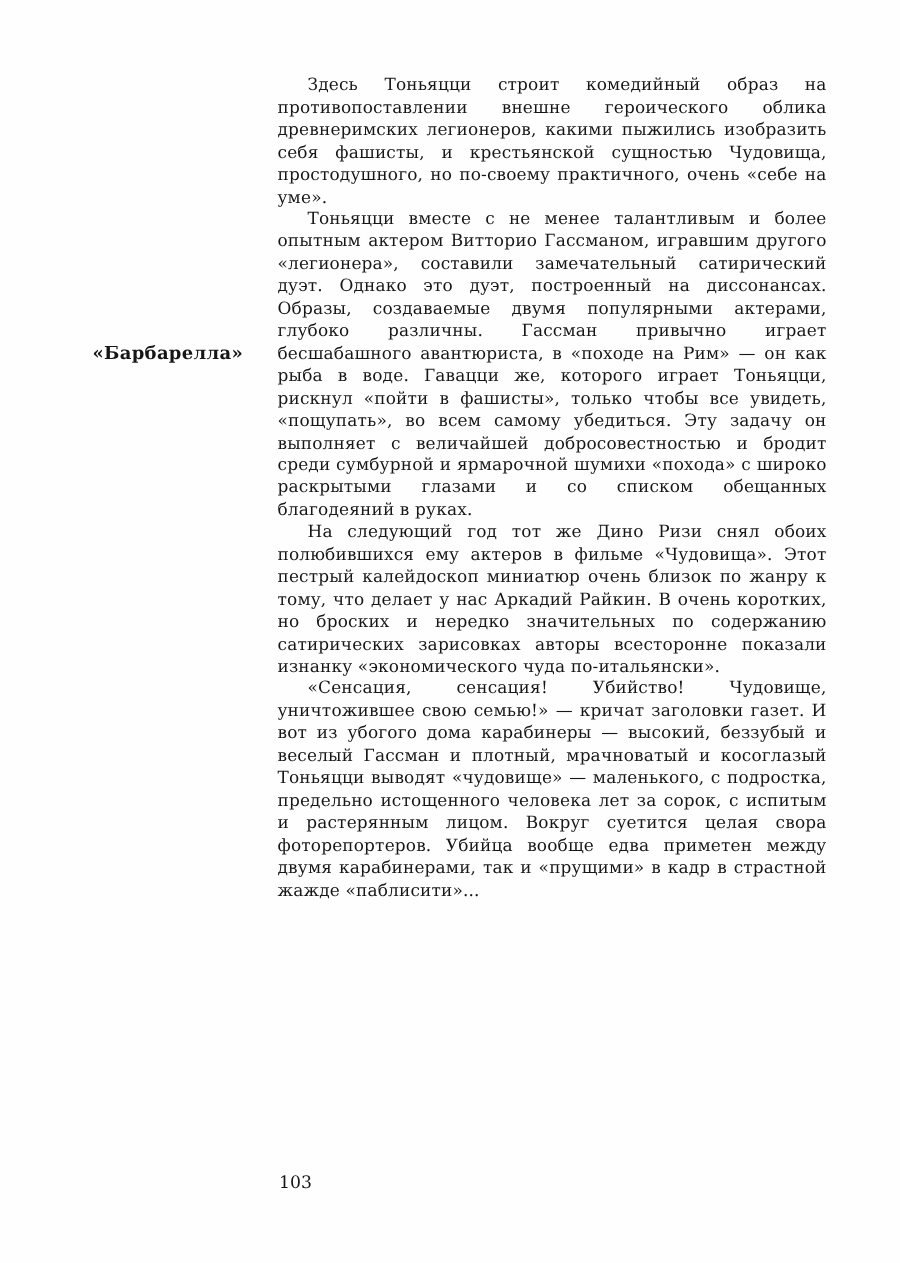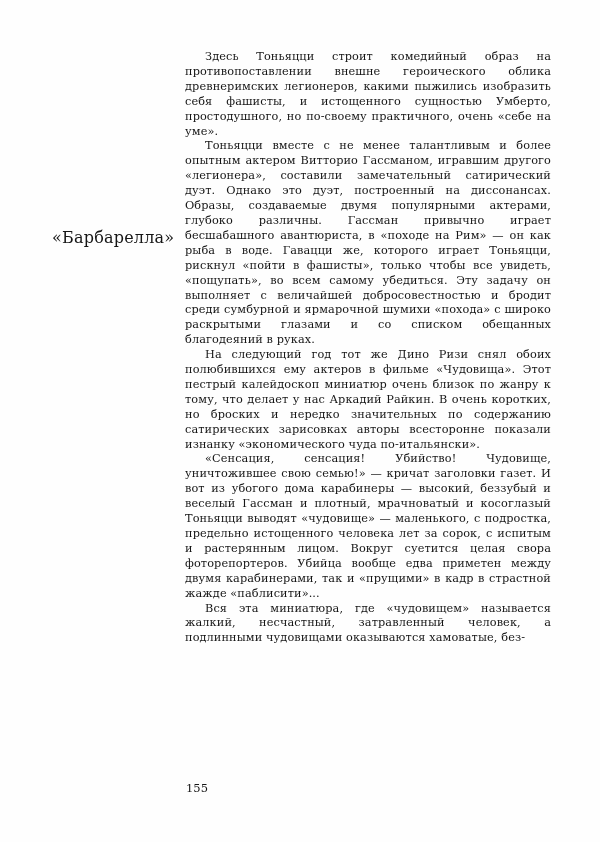--- a/index.html
+++ b/index.html
@@ -29,43 +29,43 @@
   .text-col p {
     margin: 0;
     padding: 0;
     text-indent: 20px;
   }
   .margin-note {
     position: absolute;
     left: 52px;
     top: 228px;
     width: 110px;
-    font-size: 16px;
-    font-weight: normal;
+    font-size: 12px;
+    font-weight: bold;
     letter-spacing: 0.2px;
     color: #161616;
+    text-align: right;
   }
   .page-number {
     position: absolute;
     left: 186px;
     top: 781px;
     font-size: 11.5px;
     color: #161616;
   }
 </style>
 </head>
 <body>
 
 <div class="page">
 
   <div class="margin-note">«Барбарелла»</div>
 
   <div class="text-col">
-    <p>Здесь Тоньяцци строит комедийный образ на противопоставлении внешне героического облика древнеримских легионеров, какими пыжились изобразить себя фашисты, и истощенного сущностью Умберто, простодушного, но по-своему практичного, очень «себе на уме».</p>
+    <p>Здесь Тоньяцци строит комедийный образ на противопоставлении внешне героического облика древнеримских легионеров, какими пыжились изобразить себя фашисты, и крестьянской сущностью Чудовища, простодушного, но по-своему практичного, очень «себе на уме».</p>
     <p>Тоньяцци вместе с не менее талантливым и более опытным актером Витторио Гассманом, игравшим другого «легионера», составили замечательный сатирический дуэт. Однако это дуэт, построенный на диссонансах. Образы, создаваемые двумя популярными актерами, глубоко различны. Гассман привычно играет бесшабашного авантюриста, в «походе на Рим» — он как рыба в воде. Гавацци же, которого играет Тоньяцци, рискнул «пойти в фашисты», только чтобы все увидеть, «пощупать», во всем самому убедиться. Эту задачу он выполняет с величайшей добросовестностью и бродит среди сумбурной и ярмарочной шумихи «похода» с широко раскрытыми глазами и со списком обещанных благодеяний в руках.</p>
     <p>На следующий год тот же Дино Ризи снял обоих полюбившихся ему актеров в фильме «Чудовища». Этот пестрый калейдоскоп миниатюр очень близок по жанру к тому, что делает у нас Аркадий Райкин. В очень коротких, но броских и нередко значительных по содержанию сатирических зарисовках авторы всесторонне показали изнанку «экономического чуда по-итальянски».</p>
     <p>«Сенсация, сенсация! Убийство! Чудовище, уничтожившее свою семью!» — кричат заголовки газет. И вот из убогого дома карабинеры — высокий, беззубый и веселый Гассман и плотный, мрачноватый и косоглазый Тоньяцци выводят «чудовище» — маленького, с подростка, предельно истощенного человека лет за сорок, с испитым и растерянным лицом. Вокруг суетится целая свора фоторепортеров. Убийца вообще едва приметен между двумя карабинерами, так и «прущими» в кадр в страстной жажде «паблисити»...</p>
-    <p>Вся эта миниатюра, где «чудовищем» называется жалкий, несчастный, затравленный человек, а подлинными чудовищами оказываются хамоватые, без-</p>
   </div>
 
-  <div class="page-number">155</div>
+  <div class="page-number">103</div>
 
 </div>
 
 </body></html>

